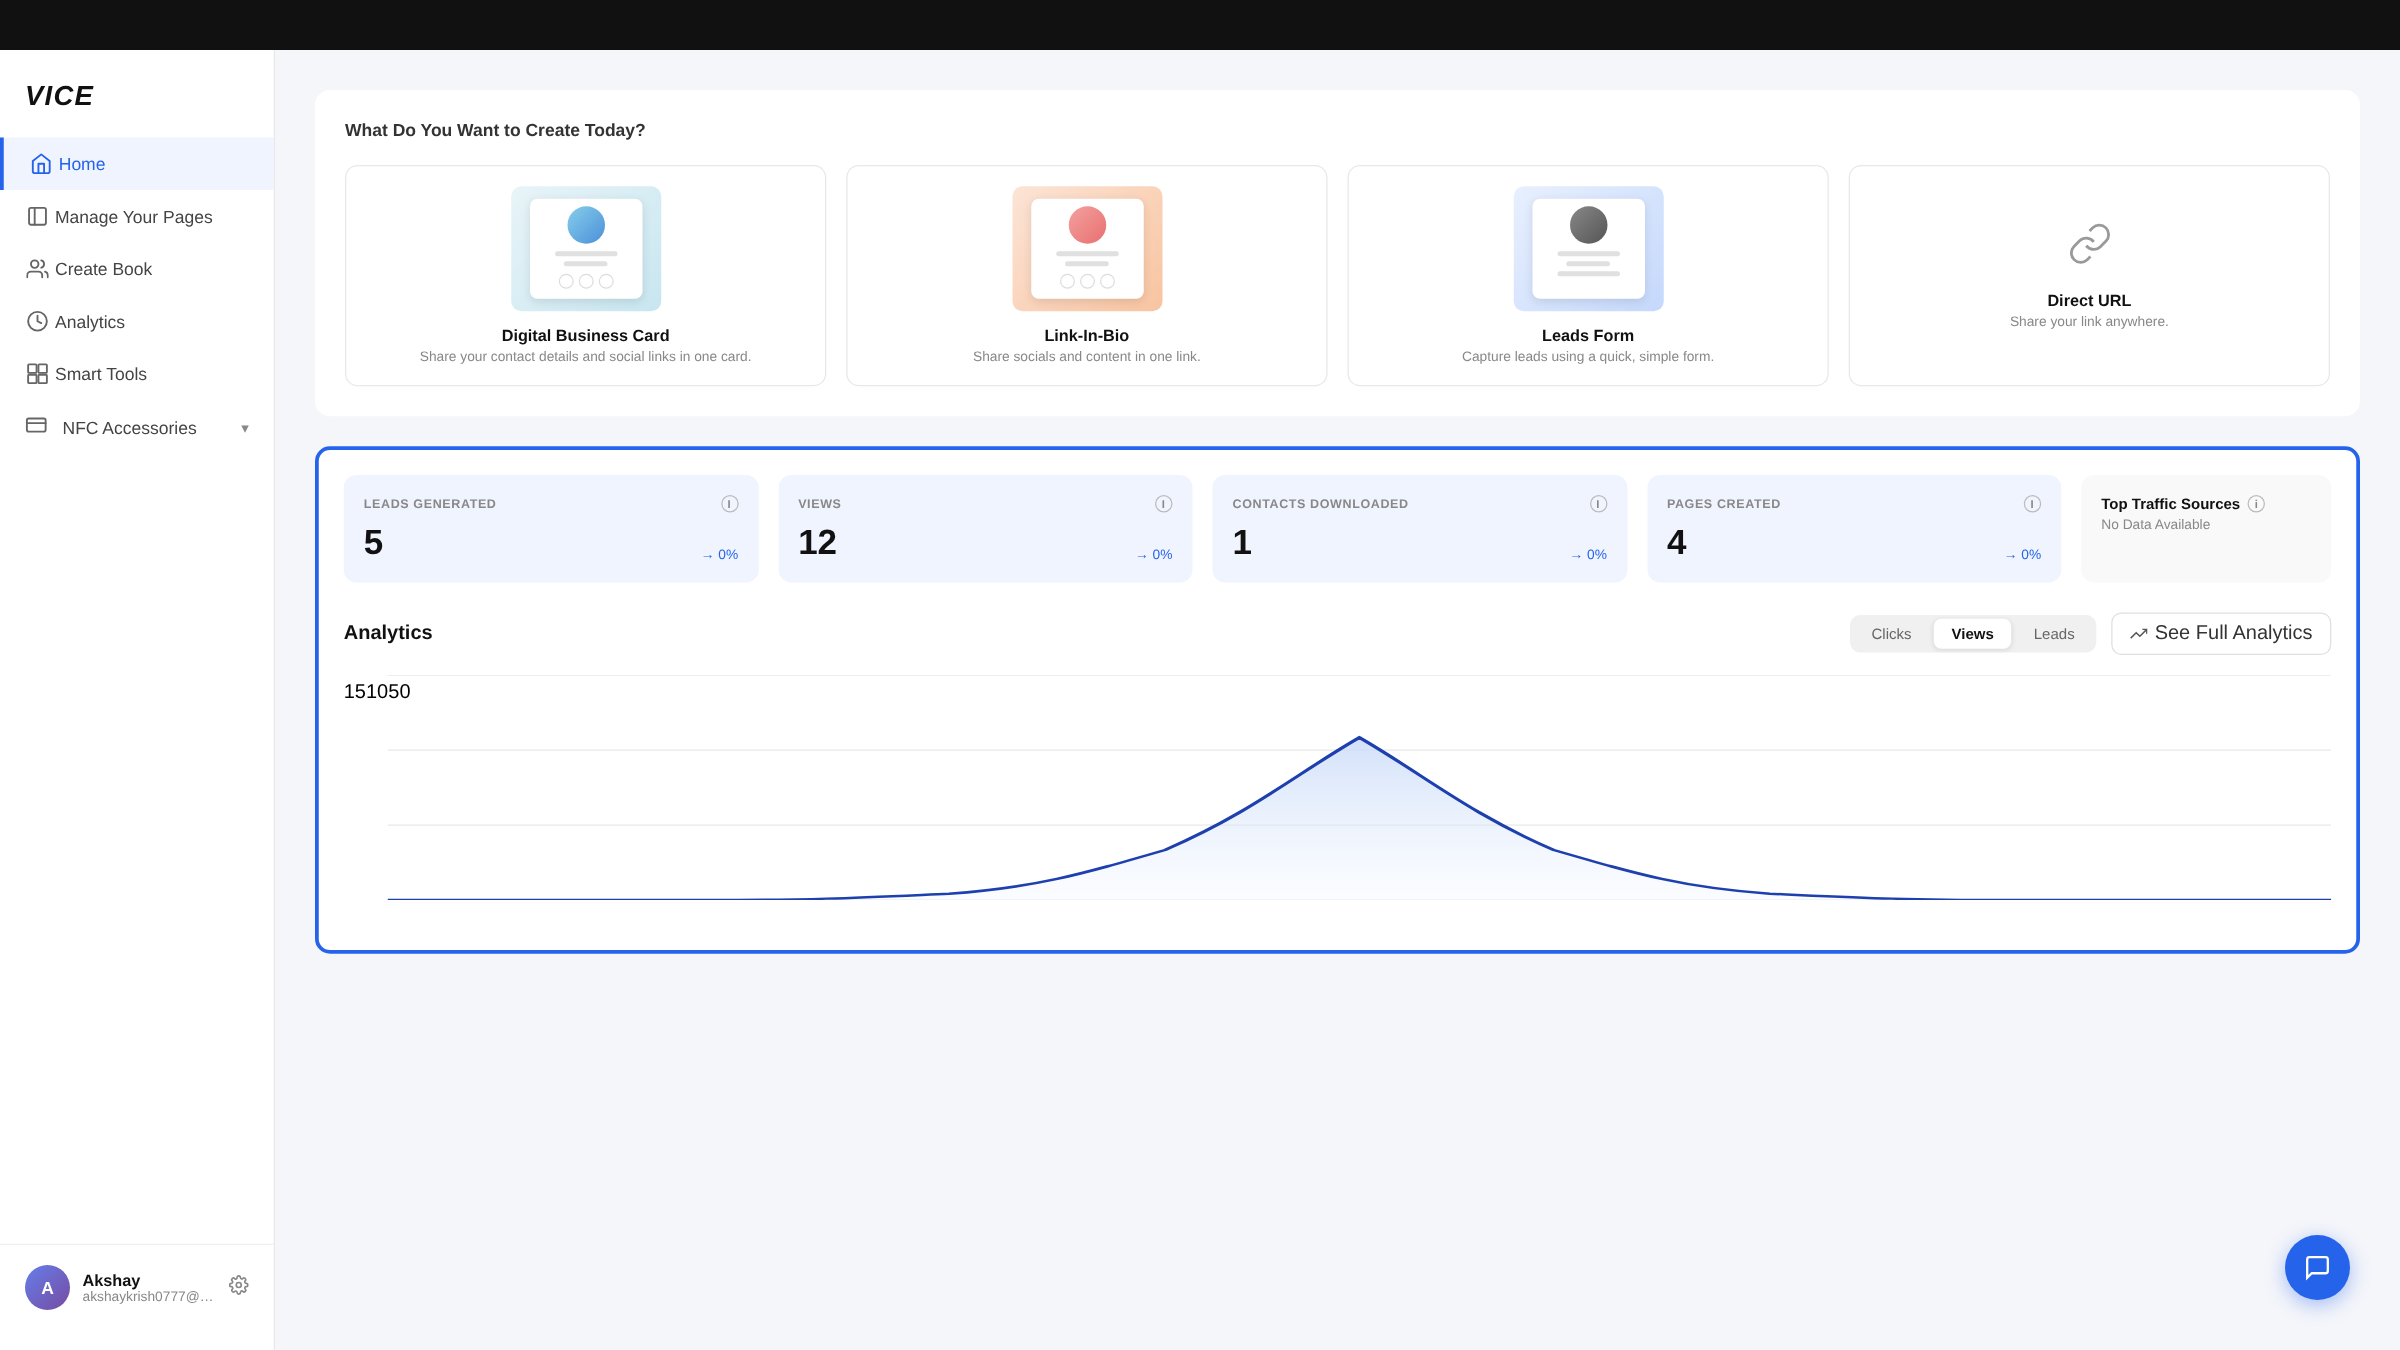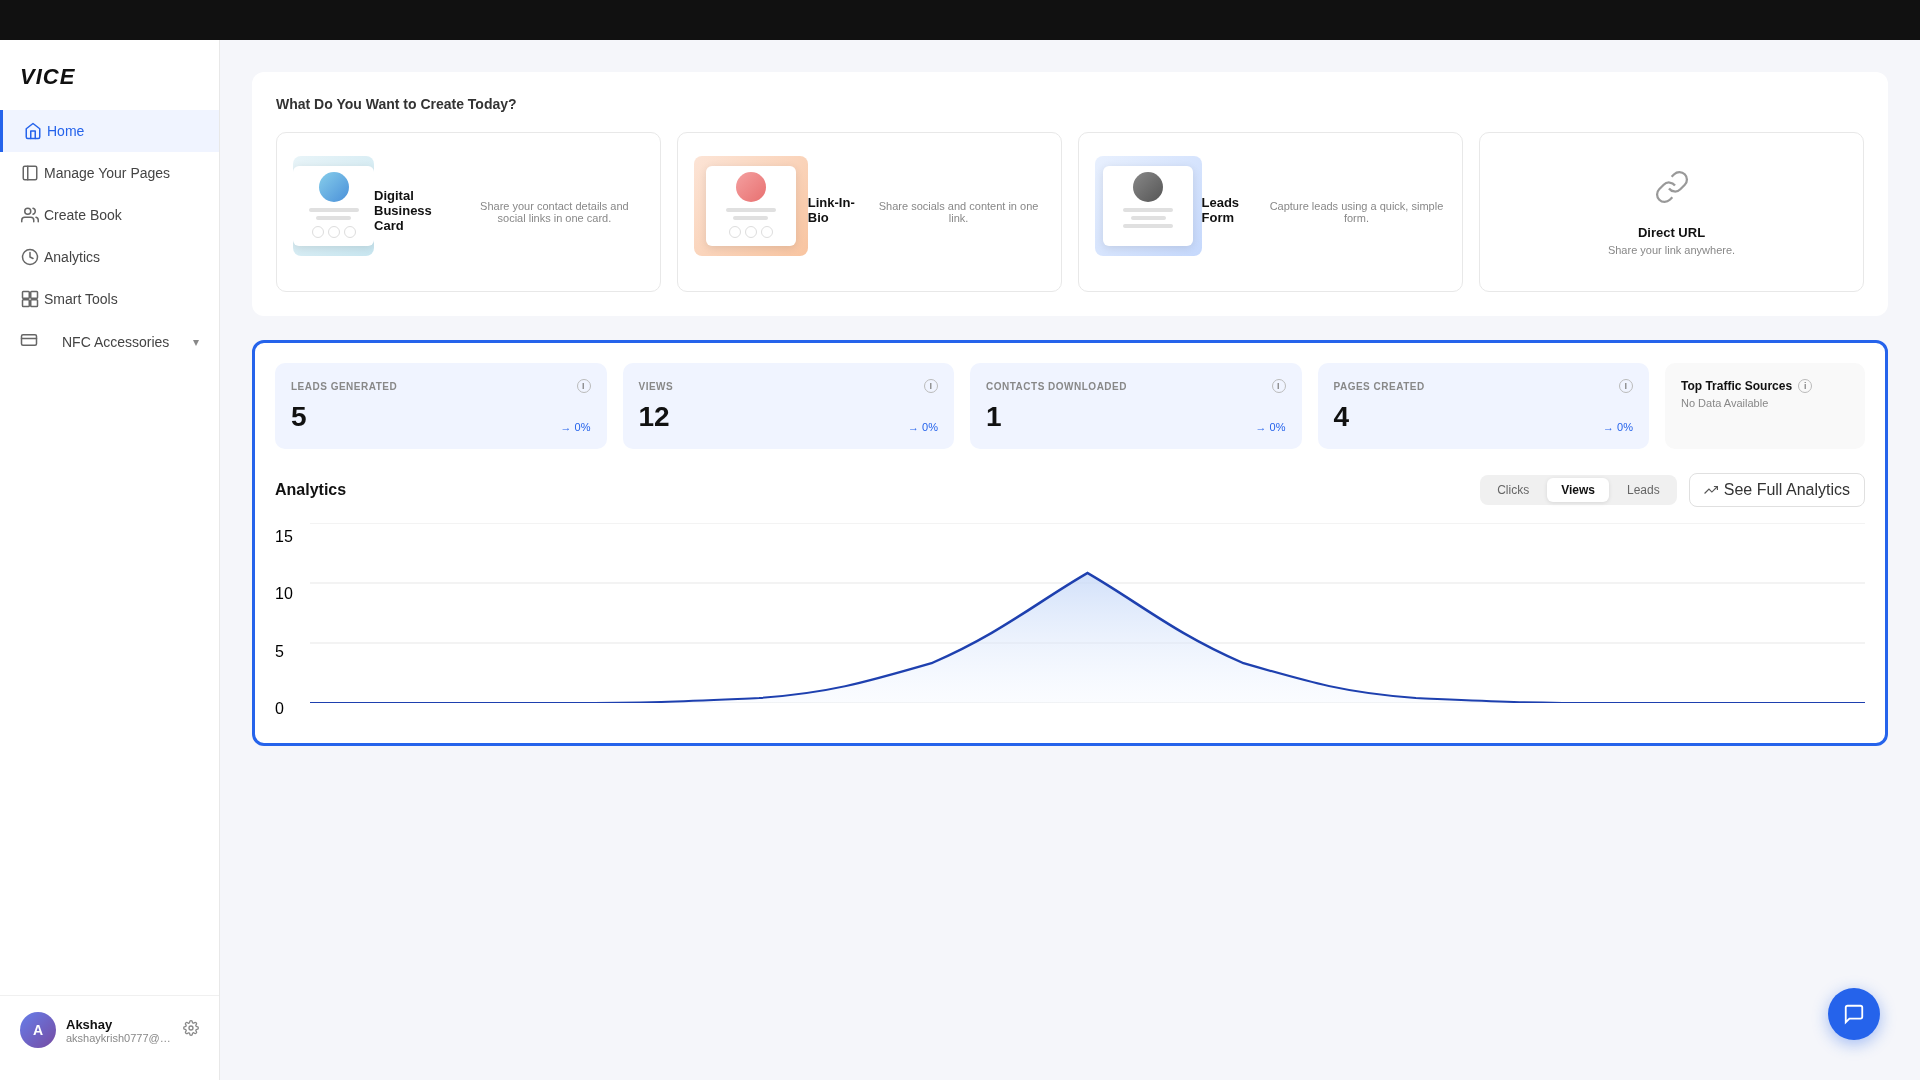--- a/index.html
+++ b/index.html
@@ -29,21 +29,21 @@
     
     .main-content { flex: 1; overflow-y: auto; padding: 32px 32px 32px 32px; background: #f5f6fa; }
     .main-header { display: flex; justify-content: space-between; align-items: center; margin-bottom: 24px; }
     .page-greeting { font-size: 22px; font-weight: 700; color: #111; }
     .notif-btn { width: 38px; height: 38px; border: 1px solid #e0e0e0; background: #fff; border-radius: 8px; display: flex; align-items: center; justify-content: center; cursor: pointer; color: #555; }
 
     
     .create-section { background: #fff; border-radius: 12px; padding: 24px; margin-bottom: 24px; }
     .create-title { font-size: 14px; font-weight: 600; color: #333; margin-bottom: 20px; }
     .create-cards { display: flex; gap: 16px; }
-    .create-card { flex: 1; border: 1px solid #e8e8e8; border-radius: 10px; padding: 16px; cursor: pointer; transition: box-shadow 0.15s; display: flex; flex-direction: row; align-items: center; }
+    .create-card { flex: 1; border: 1px solid #e8e8e8; border-radius: 10px; padding: 16px; cursor: pointer; transition: box-shadow 0.15s; display: flex; flex-direction: column; align-items: center; }
     .card-preview { width: 120px; height: 100px; background: linear-gradient(135deg, #e8f4f8, #c8e6f0); border-radius: 8px; margin-bottom: 12px; overflow: hidden; display: flex; align-items: center; justify-content: center; }
     .card-preview.bio { background: linear-gradient(135deg, #fce4d6, #f8c4a0); }
     .card-preview.leads { background: linear-gradient(135deg, #e8f0fe, #c5d8fc); }
     .card-preview-inner { width: 90px; height: 80px; background: white; border-radius: 6px; display: flex; flex-direction: column; align-items: center; padding: 6px; box-shadow: 0 2px 8px rgba(0,0,0,0.1); }
     .card-preview-avatar { width: 30px; height: 30px; border-radius: 50%; background: linear-gradient(135deg, #87ceeb, #4a90d9); margin-bottom: 4px; }
     .card-preview-avatar.red { background: linear-gradient(135deg, #f4a0a0, #e87070); }
     .card-preview-avatar.dark { background: linear-gradient(135deg, #888, #555); }
     .card-preview-line { height: 4px; width: 50px; background: #e0e0e0; border-radius: 2px; margin: 2px 0; }
     .card-preview-line.short { width: 35px; }
     .card-preview-icons { display: flex; gap: 4px; margin-top: 4px; }
@@ -67,21 +67,21 @@
 
     
     .analytics-header { display: flex; justify-content: space-between; align-items: center; margin-bottom: 16px; }
     .analytics-title { font-size: 16px; font-weight: 700; color: #111; }
     .analytics-tabs { display: flex; gap: 4px; background: #f0f0f0; border-radius: 8px; padding: 3px; }
     .analytics-tab { padding: 5px 14px; border-radius: 6px; font-size: 12px; font-weight: 500; cursor: pointer; color: #666; border: none; background: transparent; }
     .analytics-tab.active { background: #fff; color: #111; font-weight: 600; box-shadow: 0 1px 4px rgba(0,0,0,0.1); }
     .see-full-btn { display: flex; align-items: center; gap: 6px; padding: 7px 14px; border: 1px solid #e0e0e0; border-radius: 8px; font-size: 16px; font-weight: 500; cursor: pointer; background: #fff; color: #333; }
 
     .chart-area { height: 200px; position: relative; }
-    .chart-y-labels { position: absolute; left: 0; top: 0; bottom: 0; width: 35px; display: flex; flex-direction: column; justify-content: space-between; padding: 5px 0; }
+    .chart-y-labels { position: absolute; left: 0; top: 0; bottom: 0; width: 35px; display: flex; flex-direction: row; justify-content: space-between; padding: 5px 0; }
     .chart-canvas { position: absolute; left: 35px; right: 0; top: 0; bottom: 20px; }
     svg.chart-svg { width: 100%; height: 100%; }
 
     
     .floating-btn { position: fixed; bottom: 40px; right: 40px; width: 52px; height: 52px; background: #2563eb; border-radius: 50%; display: flex; align-items: center; justify-content: center; cursor: pointer; box-shadow: 0 4px 16px rgba(37,99,235,0.4); color: white; font-size: 20px; }
 
     .info-icon { width: 14px; height: 14px; border-radius: 50%; border: 1px solid #bbb; display: inline-flex; align-items: center; justify-content: center; font-size: 9px; color: #888; cursor: pointer; }
   </style>
 </head>
 <body>
@@ -144,21 +144,21 @@
             <rect x="2" y="2" width="9" height="9" rx="1"></rect>
               <rect x="13" y="2" width="9" height="9" rx="1"></rect>
               <rect x="2" y="13" width="9" height="9" rx="1"></rect>
               <rect x="13" y="13" width="9" height="9" rx="1"></rect>
           </svg>
         </span>
         <span>Smart Tools</span>
       </div>
 
       <div class="sidebar-item-nfc">
-        <div style="display:flex;align-items:center;gap:24px;">
+        <div style="display:flex;align-items:center;gap:12px;">
           <span class="nav-icon">
             <svg width="18" height="18" viewBox="0 0 24 24" fill="none" stroke="#666" stroke-width="2" stroke-linecap="round" stroke-linejoin="round">
               <rect x="2" y="5" width="20" height="14" rx="2"></rect>
                 <line x1="2" y1="10" x2="22" y2="10"></line>
             </svg>
           </span>
           <span>NFC Accessories</span>
         </div>
         <span style="color:#888;font-size:12px;">▾</span>
       </div>

